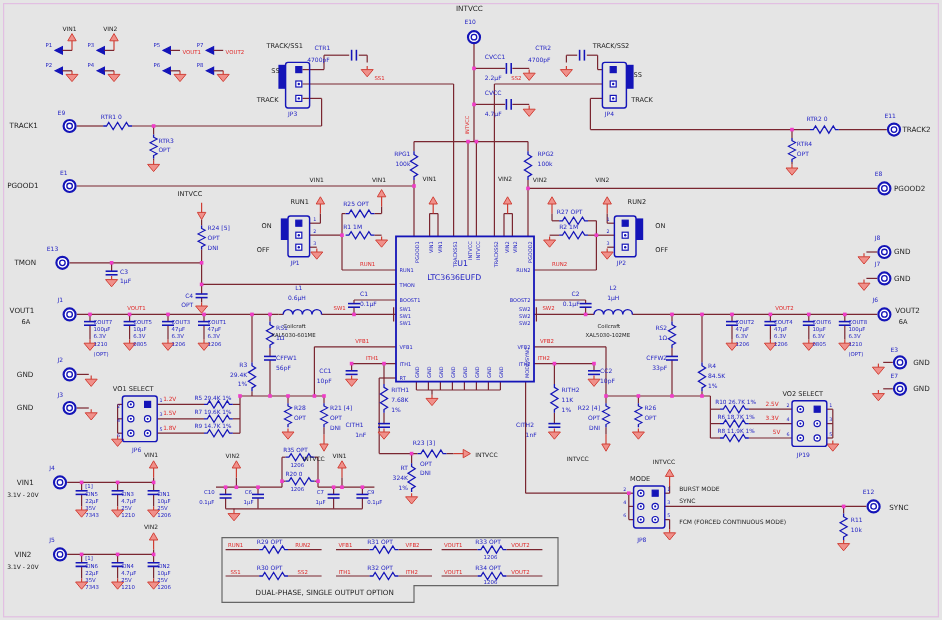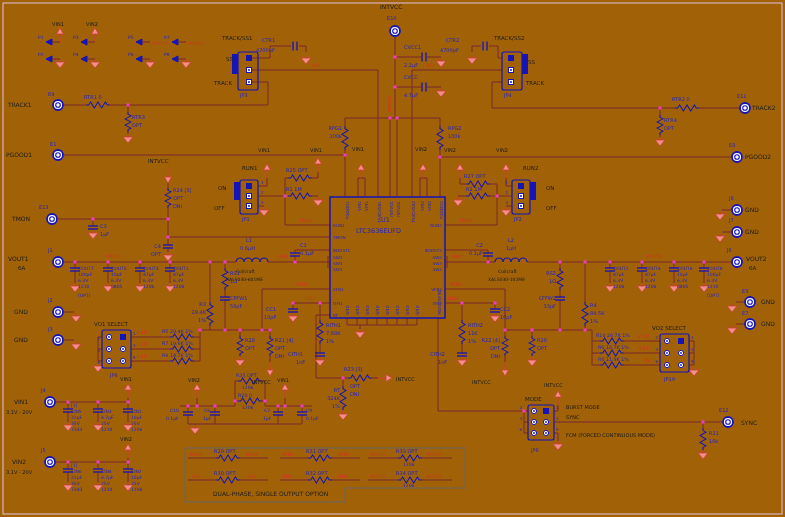--- a/index.html
+++ b/index.html
@@ -1,16 +1,16 @@
 <!DOCTYPE html>
 <html><head>
 <meta charset="utf-8">
 <style>
   html,body{margin:0;padding:0;background:#fff;}
-  #canvas{position:relative;width:785px;height:517px;background:#a16207;overflow:hidden;
+  #canvas{position:relative;width:785px;height:517px;background:#e5e5e5;overflow:hidden;
           font-family:"DejaVu Sans",sans-serif;}
   svg text{font-family:"DejaVu Sans","Liberation Sans",sans-serif;}
 </style>
 </head>
 <body>
 
 <div id="canvas"><svg width="785" height="517" viewBox="0 0 785 517">
       <rect x="3" y="3" width="779" height="511" fill="none" stroke="#e2bfe2" stroke-width="1"></rect>
       <line x1="252" y1="58" x2="270" y2="58" stroke="#7a2630" stroke-width="1"></line>
       <line x1="270" y1="58" x2="270" y2="46" stroke="#7a2630" stroke-width="1"></line>

